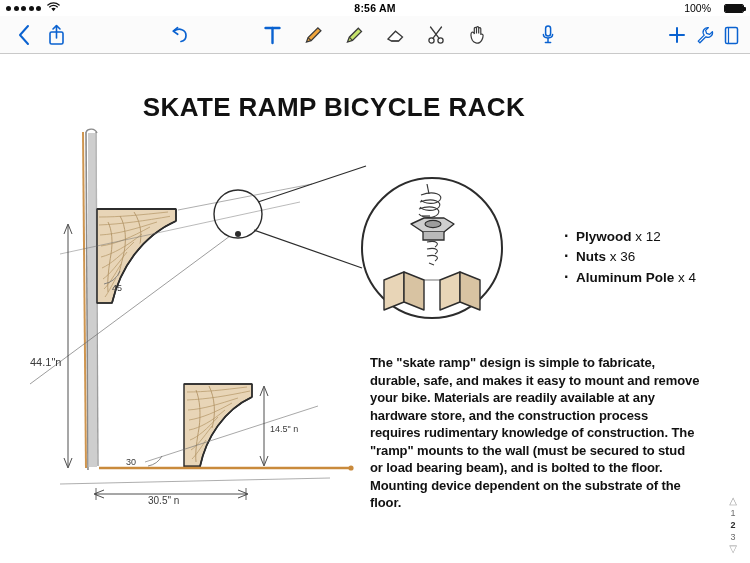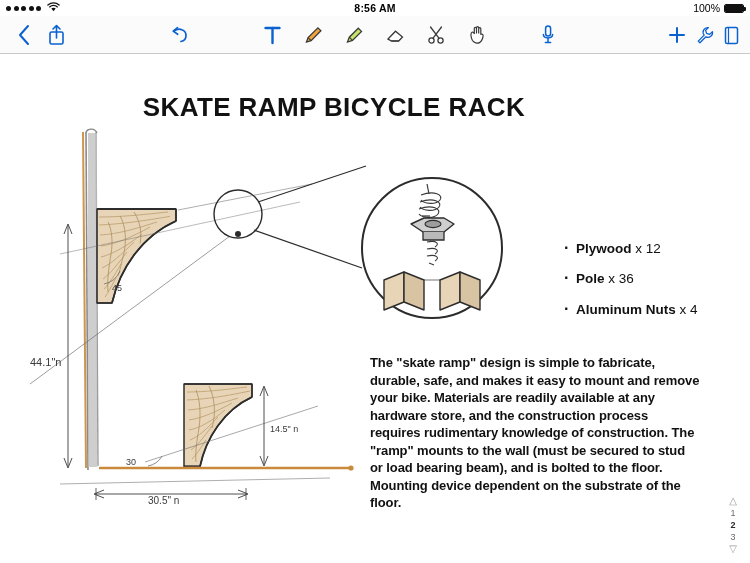--- a/index.html
+++ b/index.html
@@ -66,21 +66,21 @@
     line-height: 16px;
     letter-spacing: 0.2px;
   }
   .sb-right {
     position: absolute;
     right: 6px;
     top: 0;
     height: 16px;
     display: flex;
     align-items: center;
-    gap: 4px;
+    gap: 13px;
     font-size: 10.5px;
   }
   .battery {
     width: 20px;
     height: 9px;
     border: 1px solid #111;
     border-radius: 2px;
     position: relative;
     box-sizing: border-box;
   }
@@ -166,21 +166,21 @@
   .materials {
     position: absolute;
     left: 522px;
     top: 160px;
     font-size: 13.5px;
     color: #111;
     line-height: 18.5px;
   }
   .materials li {
     list-style: none;
-    margin: 12px 0 2px 0;
+    margin: 0 0 2px 0;
     position: relative;
     padding-left: 14px;
   }
   .materials li::before {
     content: "\00B7";
     position: absolute;
     left: 2px;
     top: -1px;
     font-size: 16px;
     font-weight: bold;
@@ -467,22 +467,22 @@
 
       <text x="30" y="312" font-family="Liberation Sans, sans-serif" font-size="11" fill="#3a3a3a">44.1"n</text>
       <text x="148" y="450" font-family="Liberation Sans, sans-serif" font-size="10" fill="#3a3a3a">30.5" n</text>
       <text x="270" y="378" font-family="Liberation Sans, sans-serif" font-size="9" fill="#3a3a3a">14.5" n</text>
       <text x="112" y="237" font-family="Liberation Sans, sans-serif" font-size="9" fill="#3a3a3a">45</text>
       <text x="126" y="411" font-family="Liberation Sans, sans-serif" font-size="9" fill="#3a3a3a">30</text>
     </svg>
 
     <ul class="materials">
       <li><b>Plywood</b> <span>x 12</span></li>
-      <li><b>Pole</b> <span>x 36</span></li>
-      <li><b>Aluminum Nuts</b> <span>x 4</span></li>
+      <li><b>Nuts</b> <span>x 36</span></li>
+      <li><b>Aluminum Pole</b> <span>x 4</span></li>
     </ul>
 
     <div class="body-text">The "skate ramp" design is simple to fabricate, durable, safe, and makes it easy to mount and remove your bike. Materials are readily available at any hardware store, and the construction process requires rudimentary knowledge of construction. The "ramp" mounts to the wall (must be secured to stud or load bearing beam), and is bolted to the floor. Mounting device dependent on the substrate of the floor.</div>
 
     <div class="pager">
       <div class="tri">△</div>
       <div class="num">1</div>
       <div class="num active">2</div>
       <div class="num">3</div>
       <div class="tri">▽</div>

